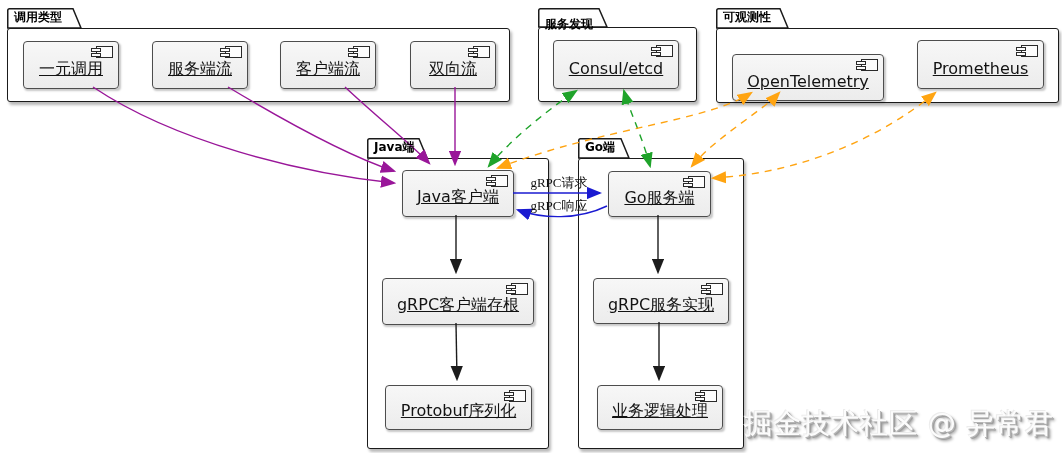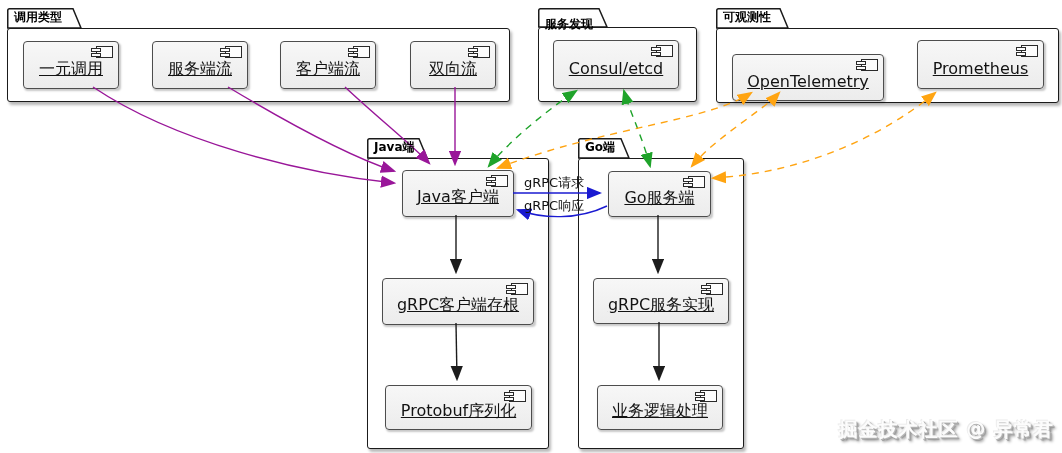--- a/index.html
+++ b/index.html
@@ -18,25 +18,25 @@
     position:absolute;background:linear-gradient(#f7f7f7,#ececec);
     border:1px solid #4d4d4d;border-radius:4px;z-index:2;
     display:flex;align-items:center;justify-content:center;
     box-shadow:1.5px 2px 2px rgba(0,0,0,0.22);
   }
   .nlabel{font-size:16px;color:#121212;white-space:nowrap;padding-top:8px;text-decoration:underline;}
   .cicon{position:absolute;top:4px;right:5px;line-height:0;}
   #edges{position:absolute;left:0;top:0;z-index:5;pointer-events:none;}
   .elabel{
     position:absolute;z-index:6;font-size:13px;color:#111;white-space:nowrap;
-    width:70px;text-align:left;
+    width:70px;text-align:center;font-family:Liberation Serif, serif;
   }
   #watermark{
     position:absolute;right:8px;bottom:10px;z-index:7;
-    font-size:19px;font-weight:bold;letter-spacing:1px;color:#fcfcfc;
+    font-size:28px;font-weight:normal;letter-spacing:1px;color:#fcfcfc;
     text-shadow:-1px -1px 0 #ececec,1px 1px 0 #b5b5b5,2px 2px 1px #9a9a9a,3px 3px 3px #8f8f8f;
     white-space:nowrap;
   }
 </style>
 </head>
 <body>
 
 <div id="canvas">
 
   <div class="pkg" style="left:7px;top:28px;width:501px;height:72px"></div>

